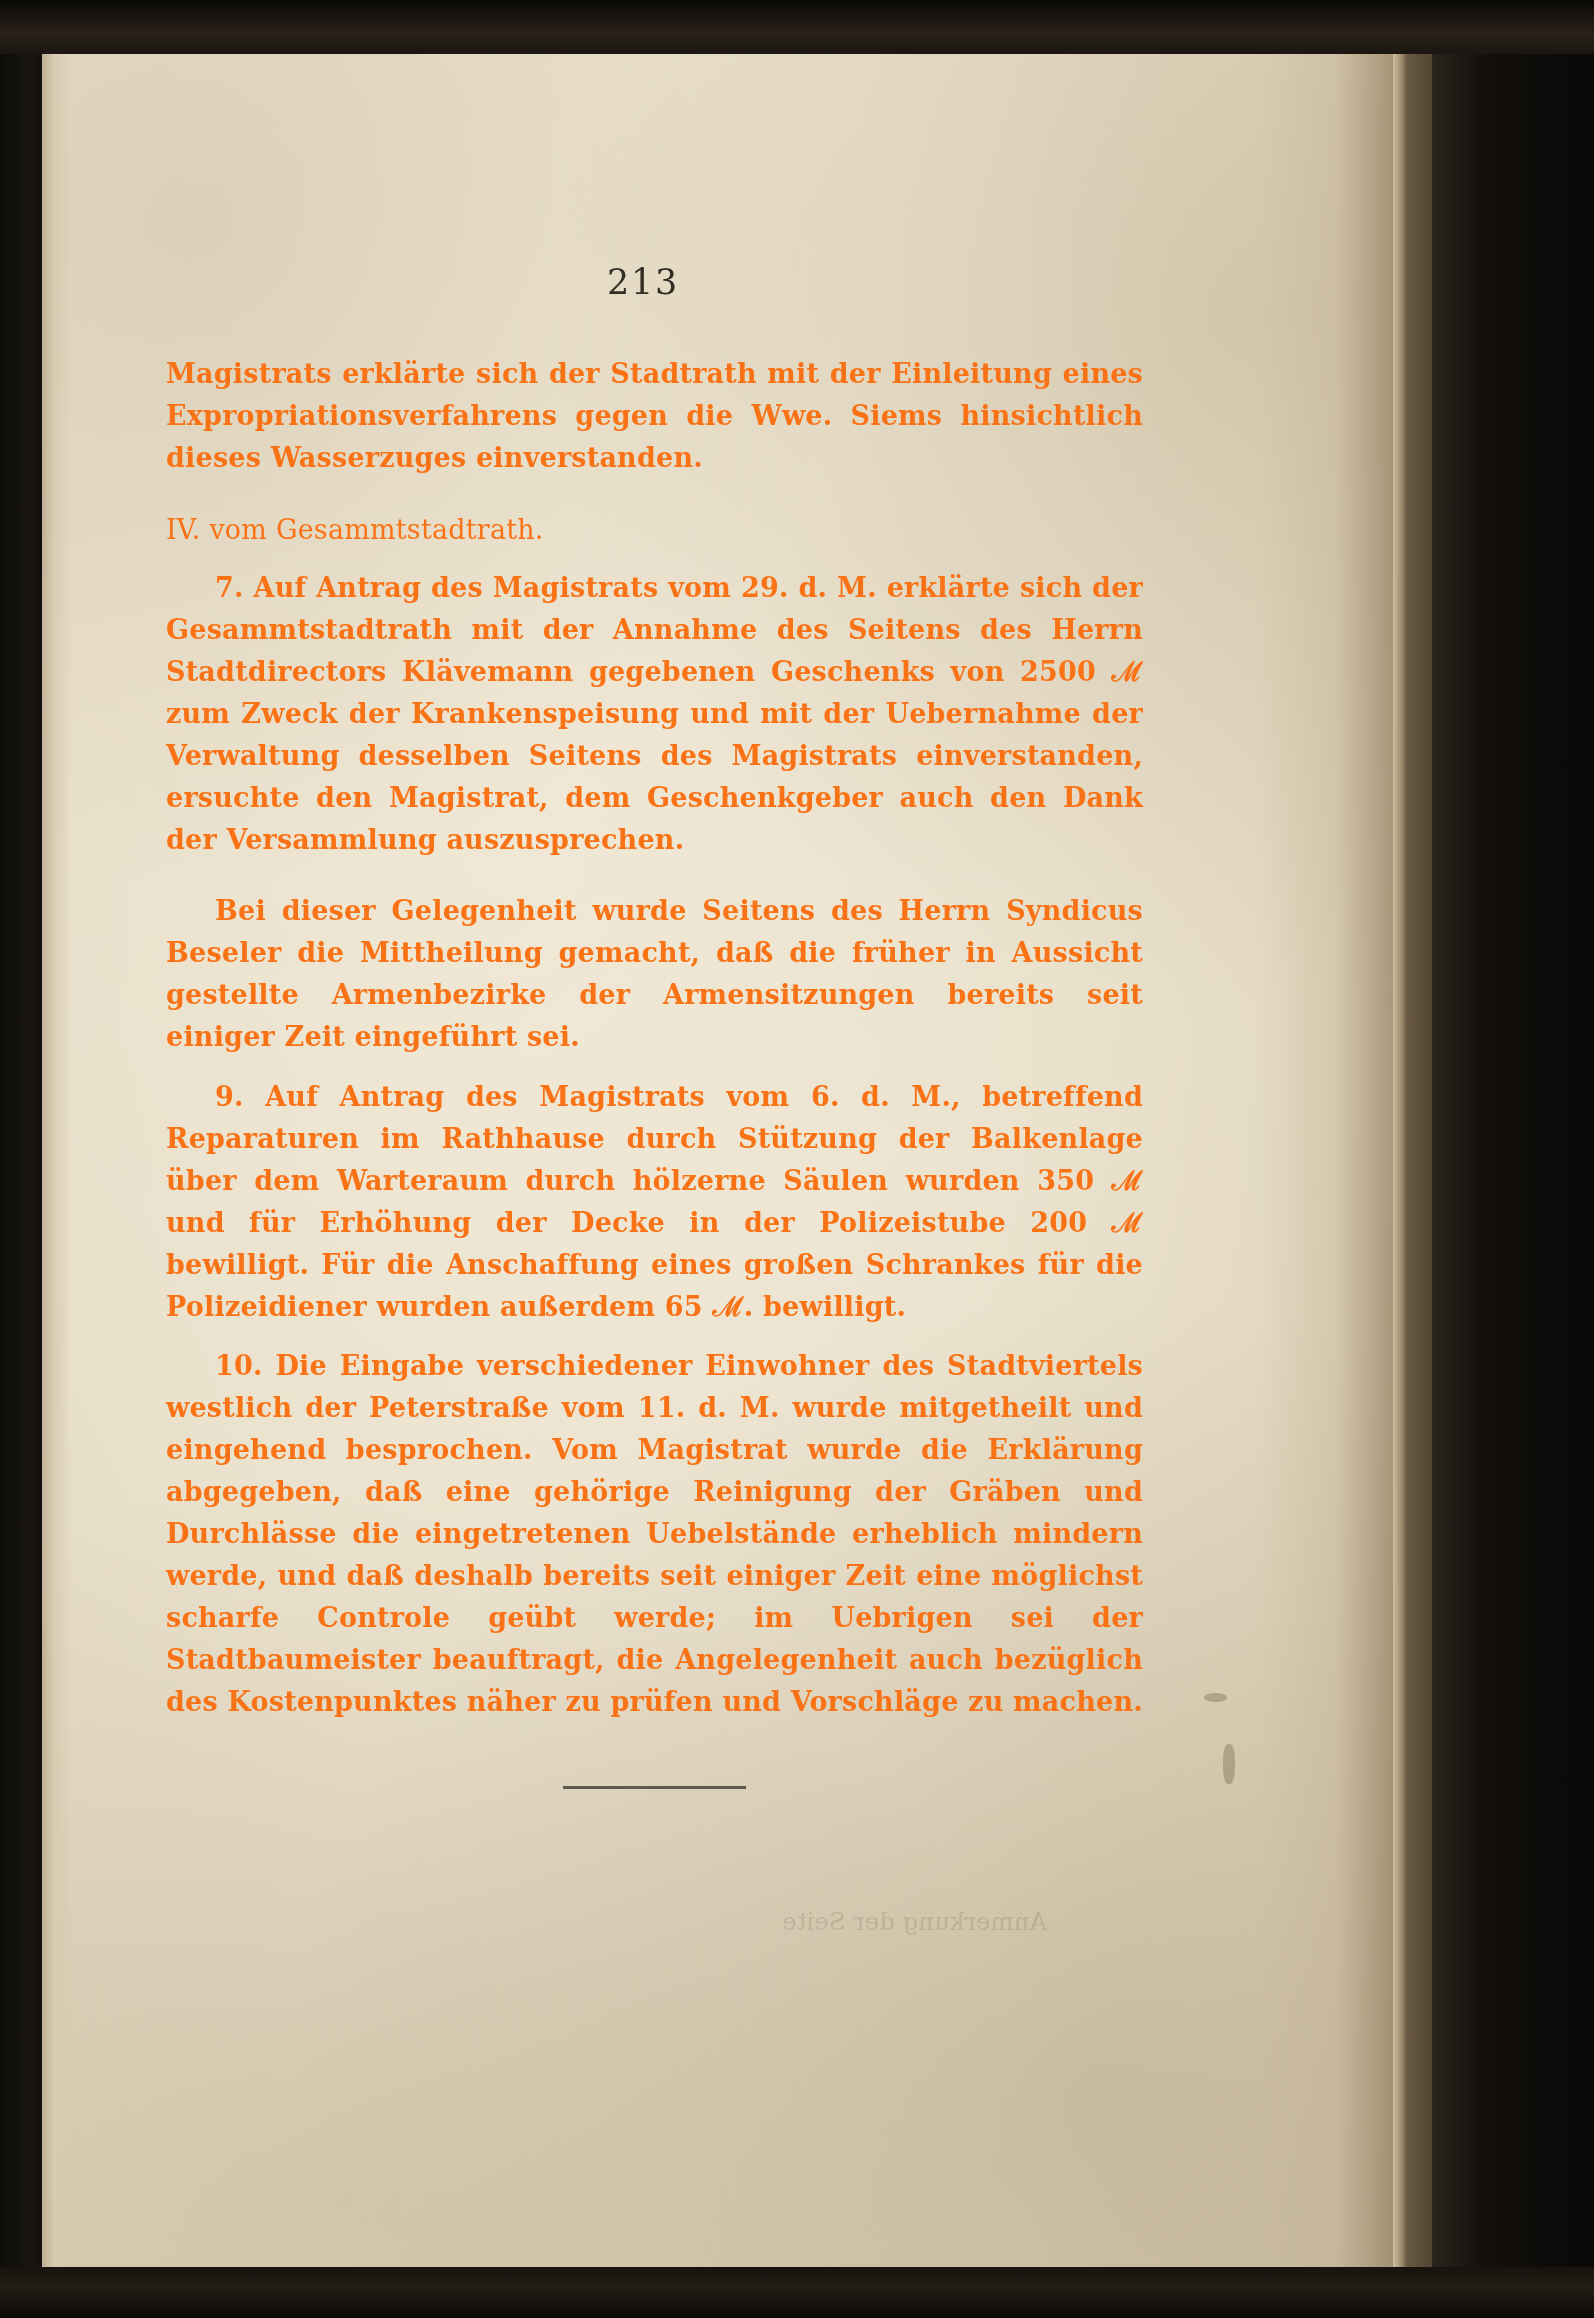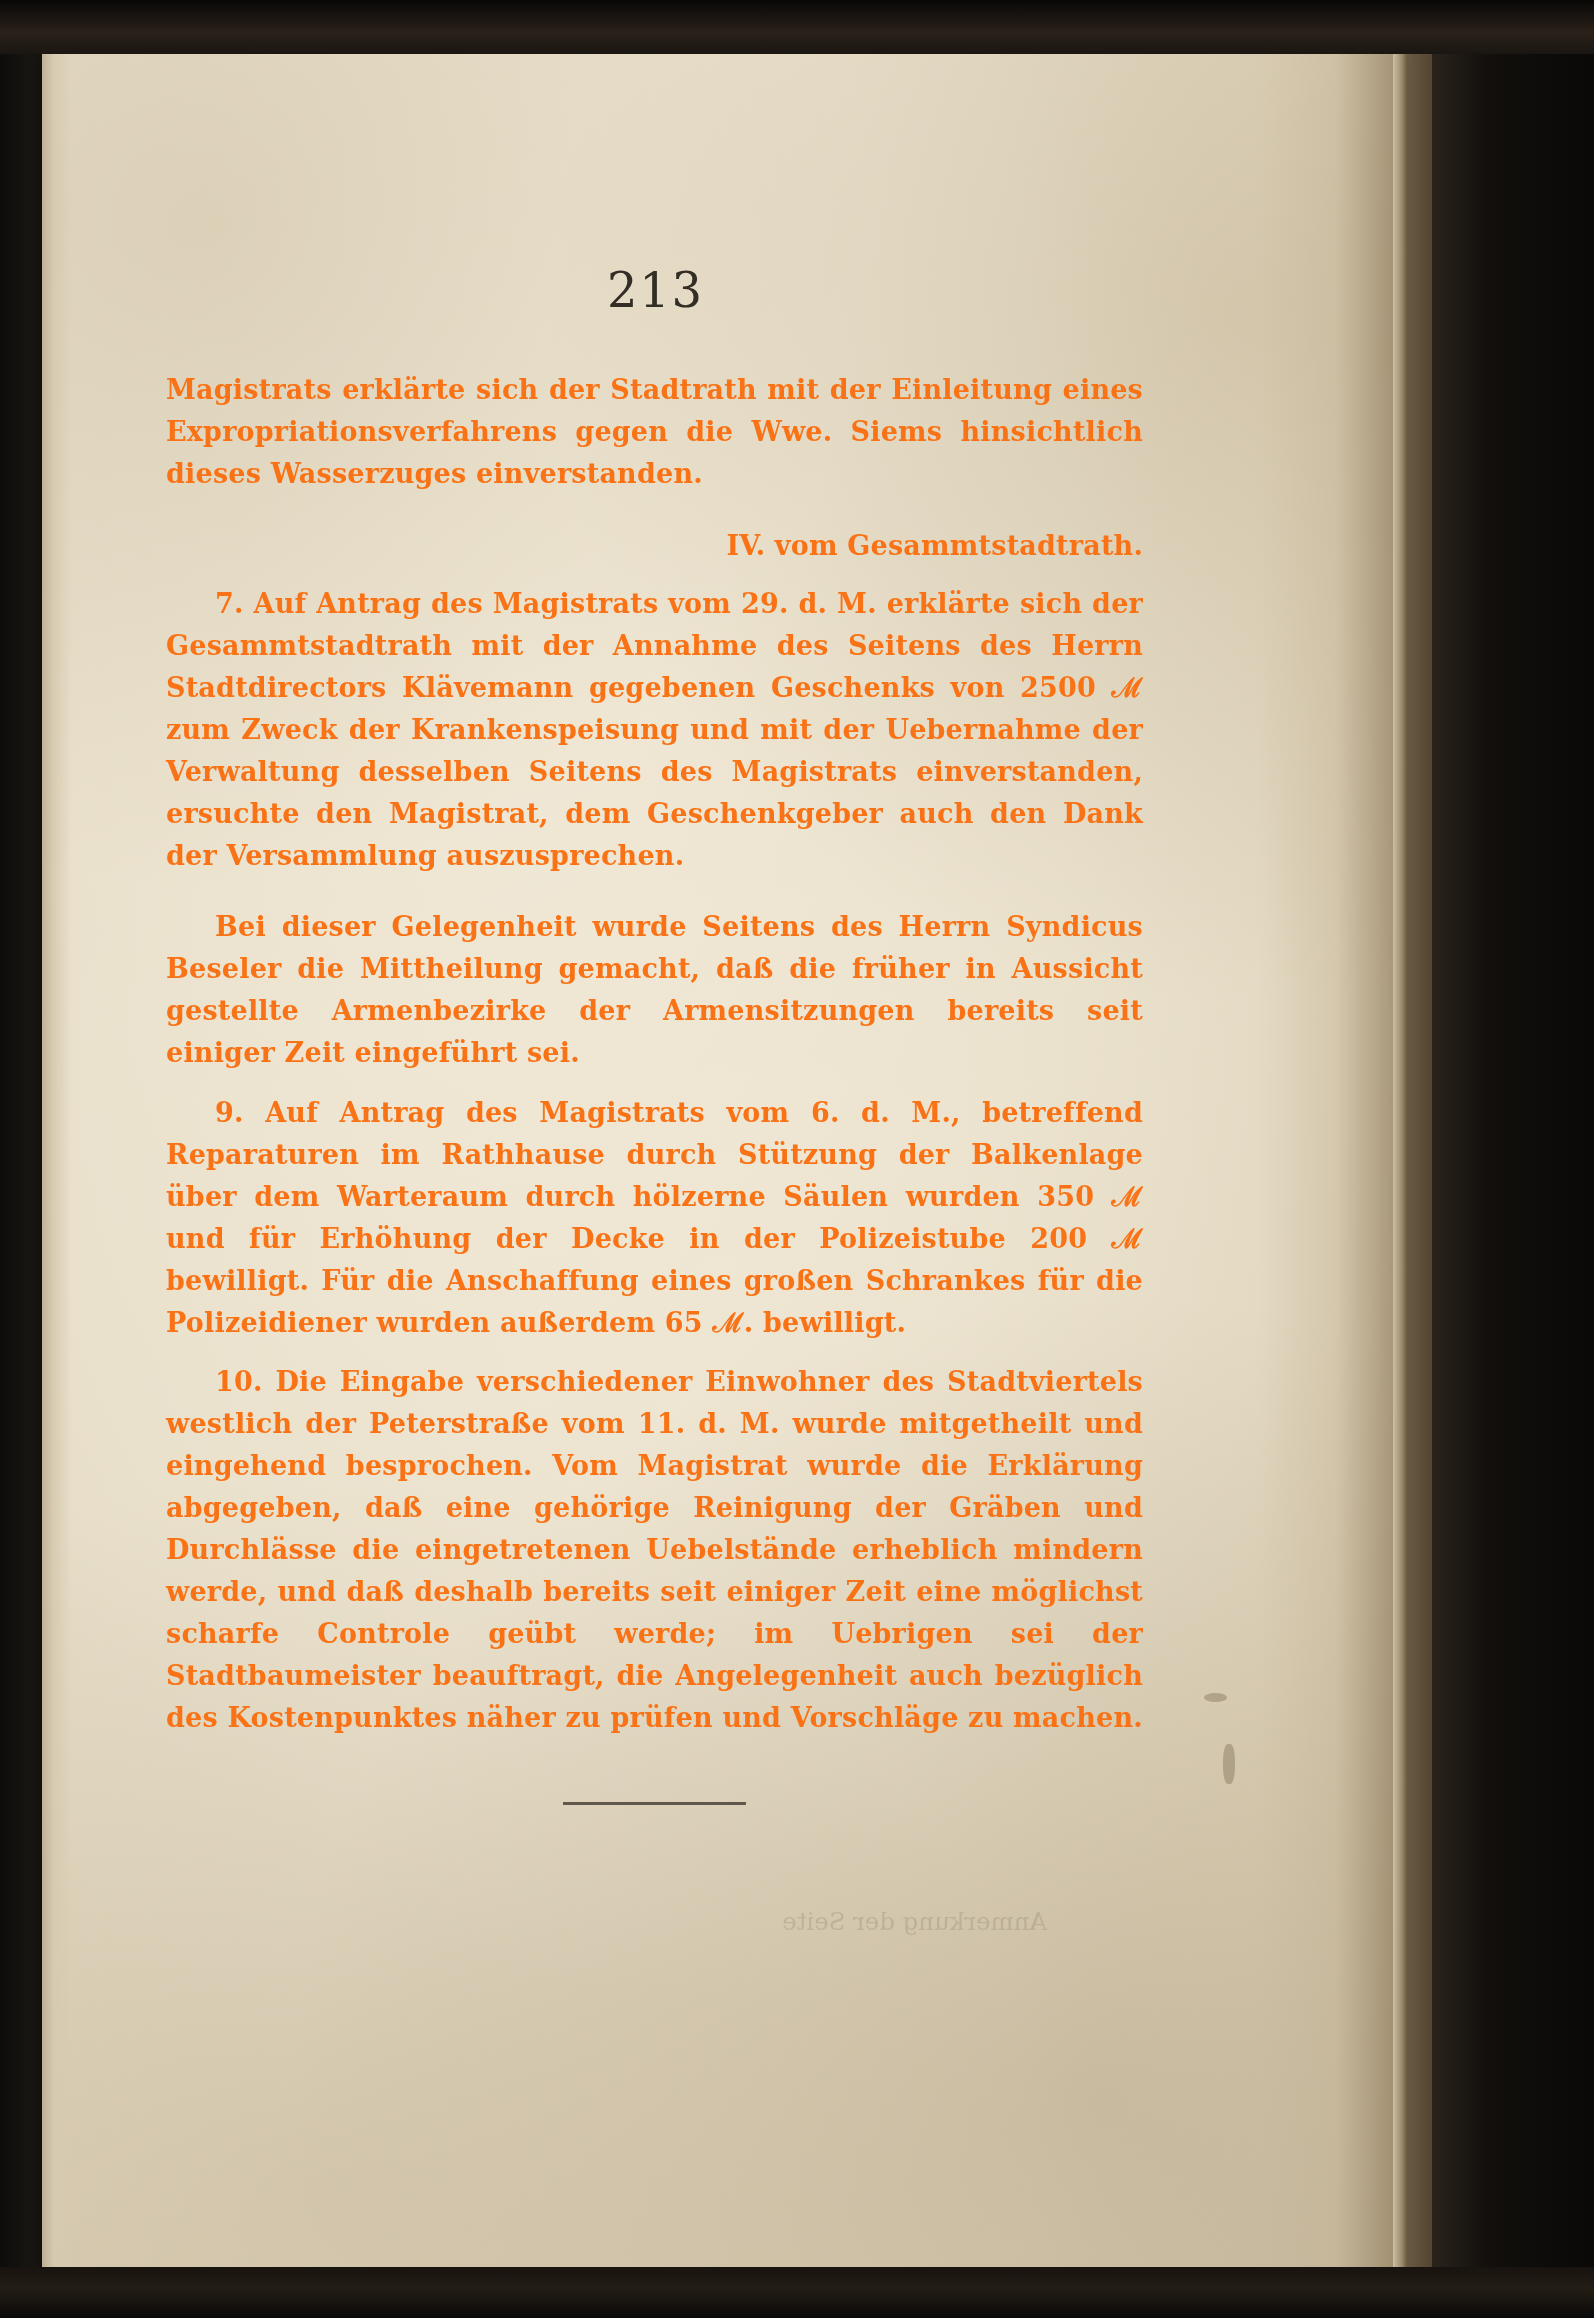--- a/index.html
+++ b/index.html
@@ -116,21 +116,21 @@
   .textblock {
     position: absolute;
     left: 166px;
     top: 262px;
     width: 977px;
     color: #2b2720;
   }
 
   .page-number {
     font-family: "DejaVu Serif", serif;
-    font-size: 48px;
+    font-size: 35px;
     letter-spacing: 1.7px;
     color: #322d25;
     margin-left: 441px;
     margin-bottom: 51px;
   }
 
   .fraktur {
     font-family: "DejaVu Serif", serif;
     font-size: 27px;
     line-height: 42px;
@@ -141,24 +141,24 @@
   }
 
   p.para {
     margin: 0 0 5.2px 0;
     text-align: justify;
     text-justify: inter-word;
   }
   p.para.indent { text-indent: 49px; }
 
   .section-head {
-    text-align: right;
+    text-align: left;
     margin: 30px 0 15.7px 0;
     font-size: 27px;
-    font-weight: 700;
+    font-weight: 400;
   }
 
   .gap { height: 12.2px; }
 
   .rule {
     width: 183px;
     height: 2.6px;
     background: #4a4338;
     margin: 63px auto 0 auto;
     opacity: 0.85;

